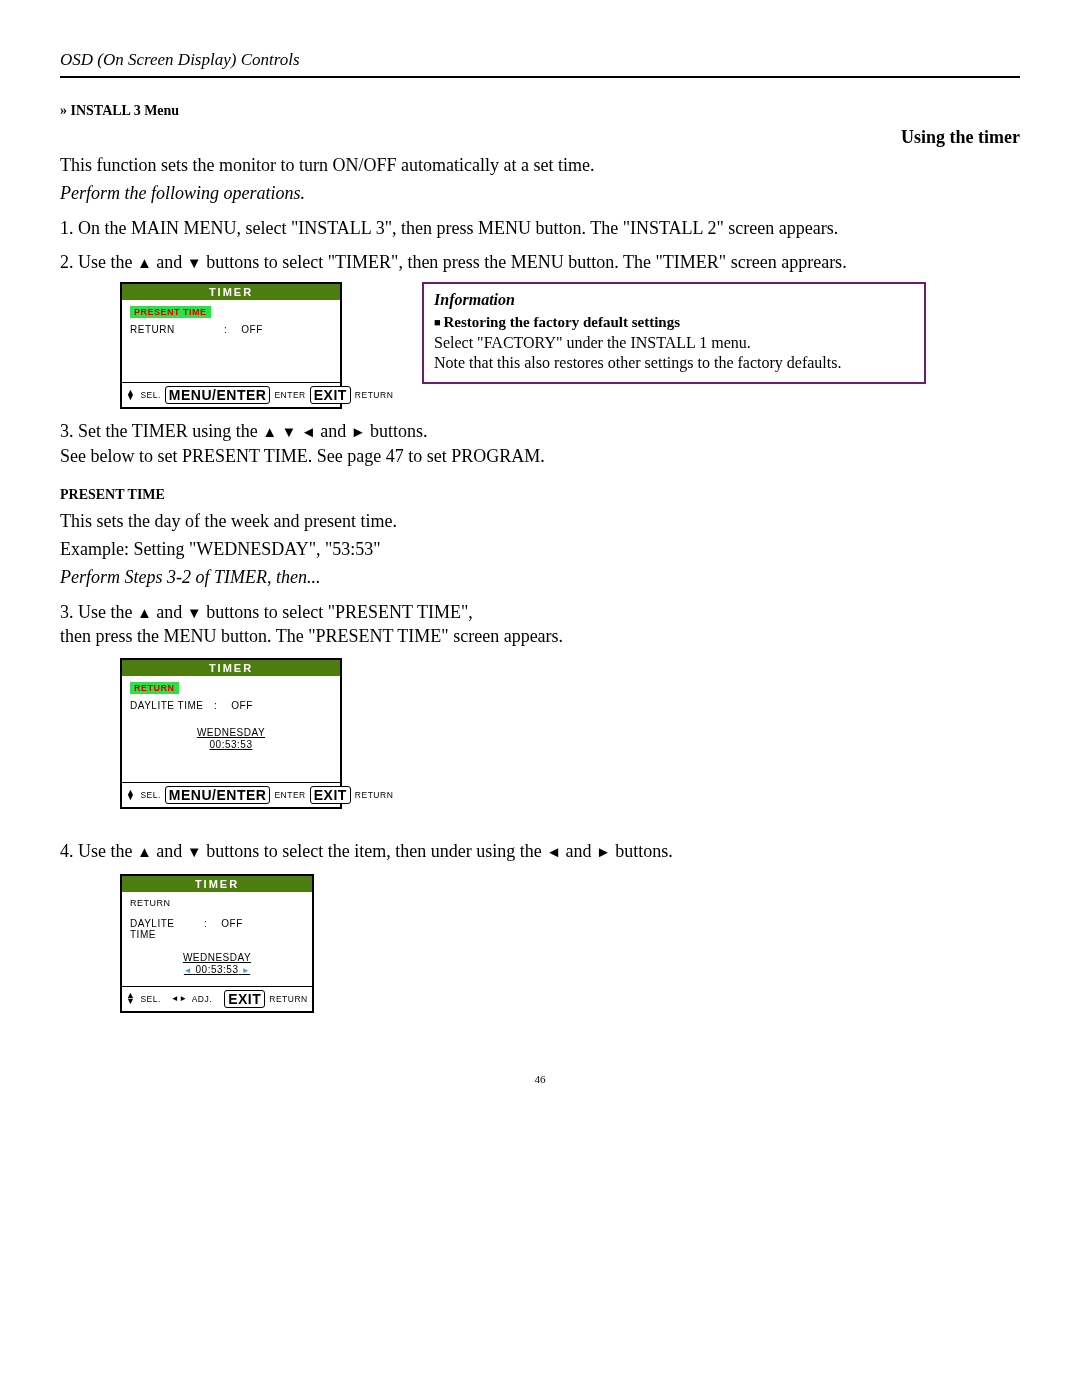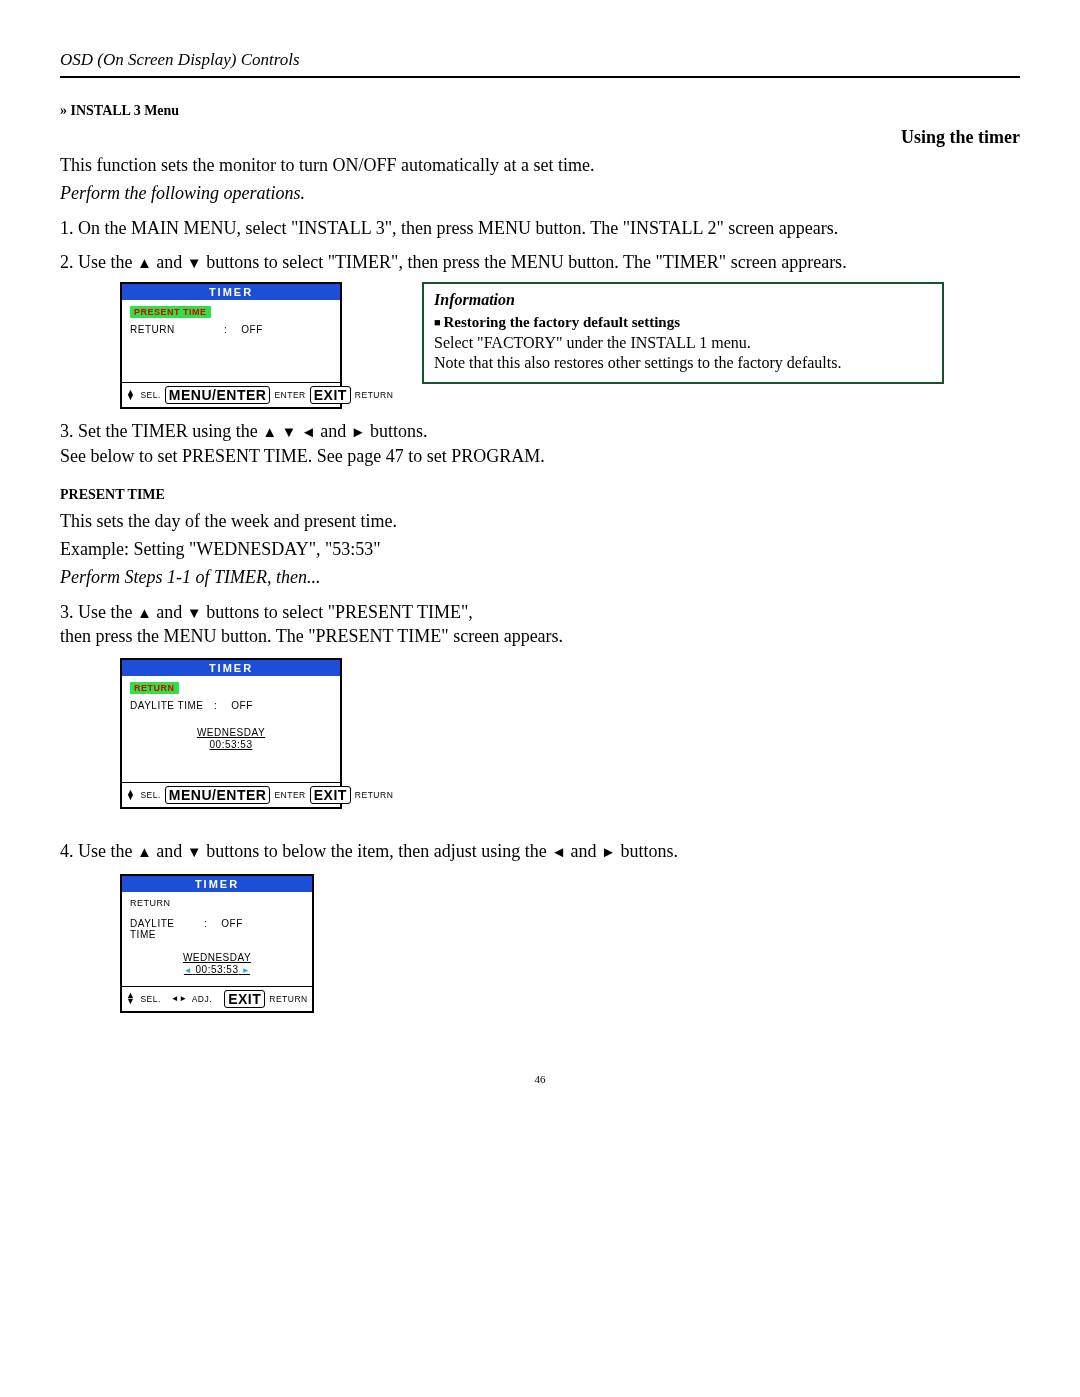--- a/index.html
+++ b/index.html
@@ -42,21 +42,21 @@
   }
   .osd {
     width: 218px;
     border: 2px solid #000;
     background: #fff;
     font-family: Arial, Helvetica, sans-serif;
     font-size: 10px;
     letter-spacing: 0.5px;
   }
   .osd .osd-title {
-    background: #1d4ed8;
+    background: #4d7c0f;
     color: #fff;
     text-align: center;
     font-weight: bold;
     padding: 2px 0;
     font-size: 11px;
     letter-spacing: 2px;
   }
   .osd .osd-body {
     padding: 6px 8px 8px 8px;
     min-height: 68px;
@@ -105,22 +105,22 @@
     line-height: 0.6;
     margin-right: 1px;
   }
   .lr-arrows {
     color: #2fa0e0;
     font-size: 8px;
   }
 
   
   .info-box {
-    border: 2px solid #14532d;
-    padding: 6px 28px 8px 10px;
+    border: 2px solid #701a75;
+    padding: 6px 10px 8px 10px;
     width: 480px;
     font-size: 16px;
     line-height: 1.3;
   }
   .info-title {
     font-style: italic;
     font-weight: bold;
     font-size: 16px;
     margin-bottom: 2px;
   }
@@ -193,21 +193,21 @@
 </div>
 
 <p class="step">
   <span>3. Set the TIMER using the </span><span class="arrow">▲</span> <span class="arrow">▼</span> <span class="arrow">◄</span><span> and </span><span class="arrow">►</span><span> buttons.</span><br>
   <span>See below to set PRESENT TIME. See page 47 to set PROGRAM.</span>
 </p>
 
 <p class="section-title" style="margin-top:18px;">PRESENT TIME</p>
 <p>This sets the day of the week and present time.</p>
 <p>Example: Setting "WEDNESDAY", "53:53"</p>
-<p class="italic">Perform Steps 1-1 of TIMER, then...</p>
+<p class="italic">Perform Steps 3-2 of TIMER, then...</p>
 
 <p class="step">
   <span>3. Use the </span><span class="arrow">▲</span><span> and </span><span class="arrow">▼</span><span> buttons to select "PRESENT TIME",</span><br>
   <span>then press the MENU button. The "PRESENT TIME" screen appears.</span>
 </p>
 
 <div class="indent-osd">
   <div class="osd">
     <div class="osd-title">TIMER</div>
     <div class="osd-body" style="min-height:92px;">
@@ -230,21 +230,21 @@
       <span>SEL.</span>
       <span class="btnbox">MENU/ENTER</span>
       <span>ENTER</span>
       <span class="btnbox">EXIT</span>
       <span>RETURN</span>
     </div>
   </div>
 </div>
 
 <p class="step" style="margin-top:30px;">
-  <span>4. Use the </span><span class="arrow">▲</span><span> and </span><span class="arrow">▼</span><span> buttons to below the item, then adjust using the </span><span class="arrow">◄</span><span> and </span><span class="arrow">►</span><span> buttons.</span>
+  <span>4. Use the </span><span class="arrow">▲</span><span> and </span><span class="arrow">▼</span><span> buttons to select the item, then under using the </span><span class="arrow">◄</span><span> and </span><span class="arrow">►</span><span> buttons.</span>
 </p>
 
 <div class="indent-osd">
   <div class="osd" style="width:190px;">
     <div class="osd-title">TIMER</div>
     <div class="osd-body" style="min-height:80px; font-size:9px;">
       <div>RETURN</div>
       <div class="row" style="margin-top:10px;">
         <span style="width:68px;">DAYLITE TIME</span>
         <span>:</span>

